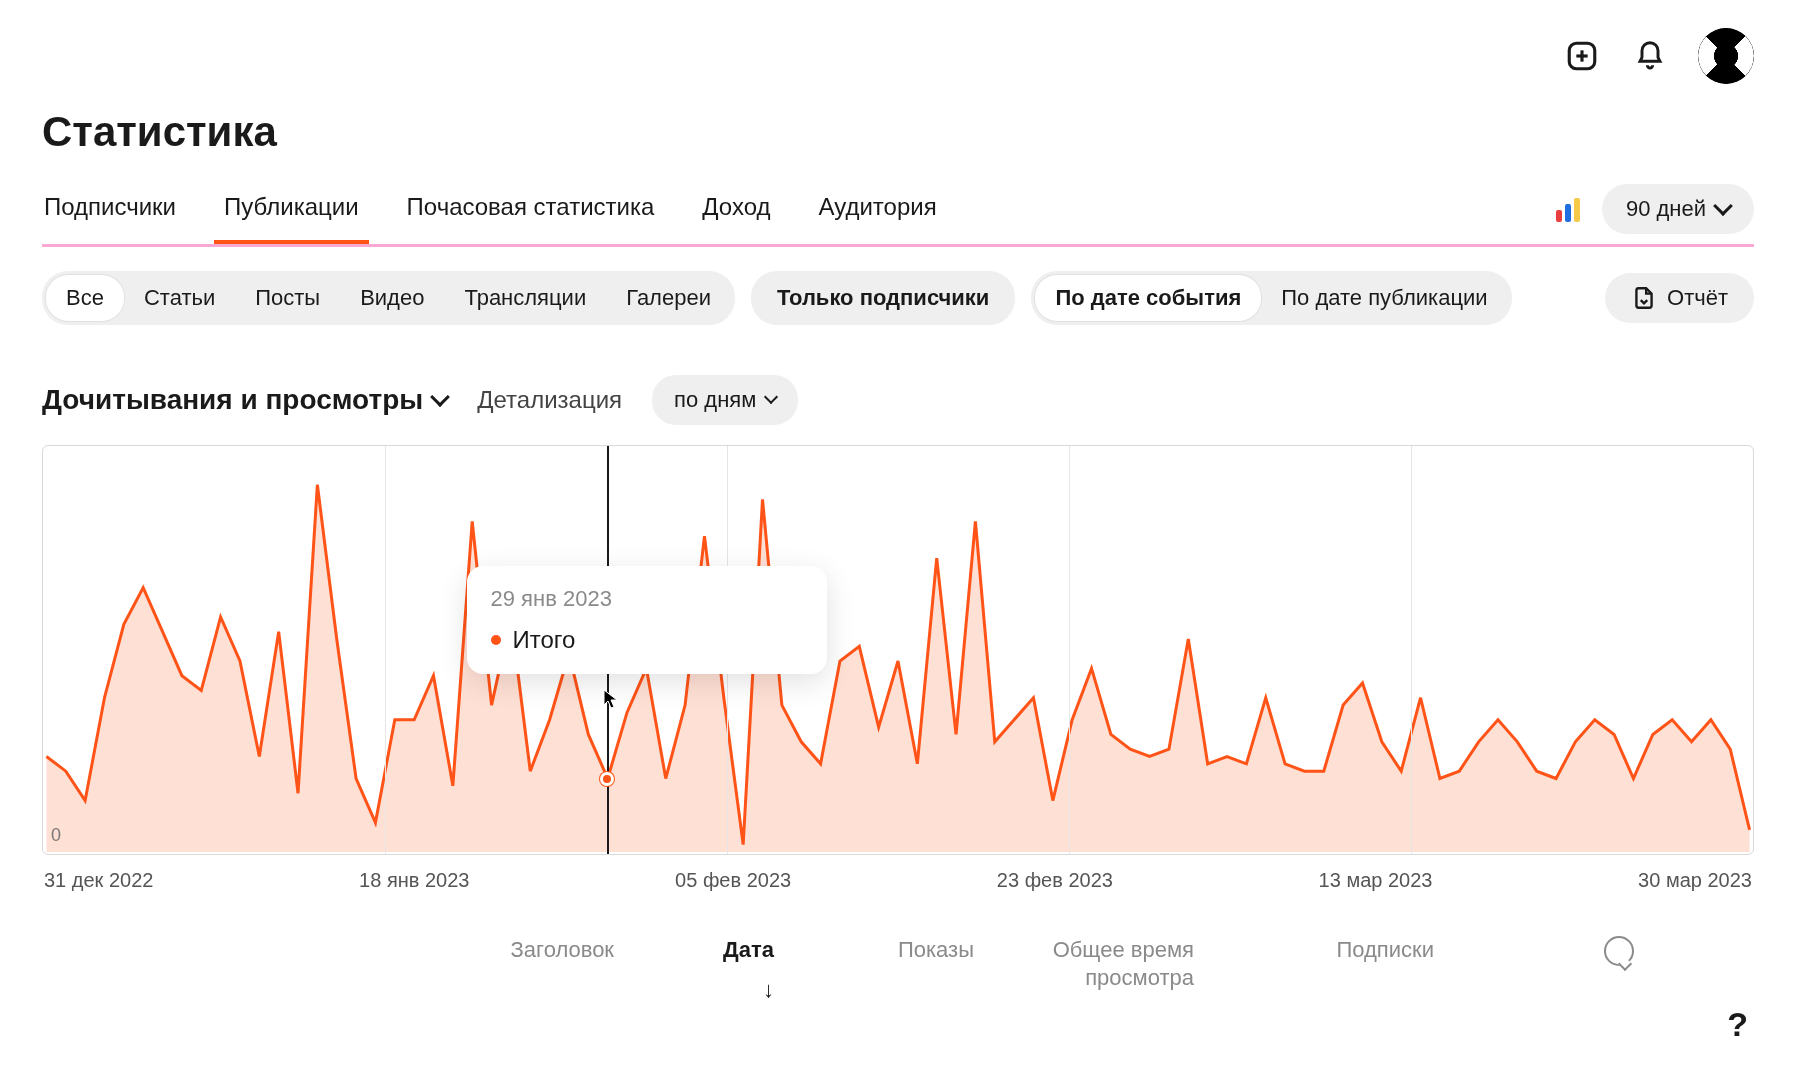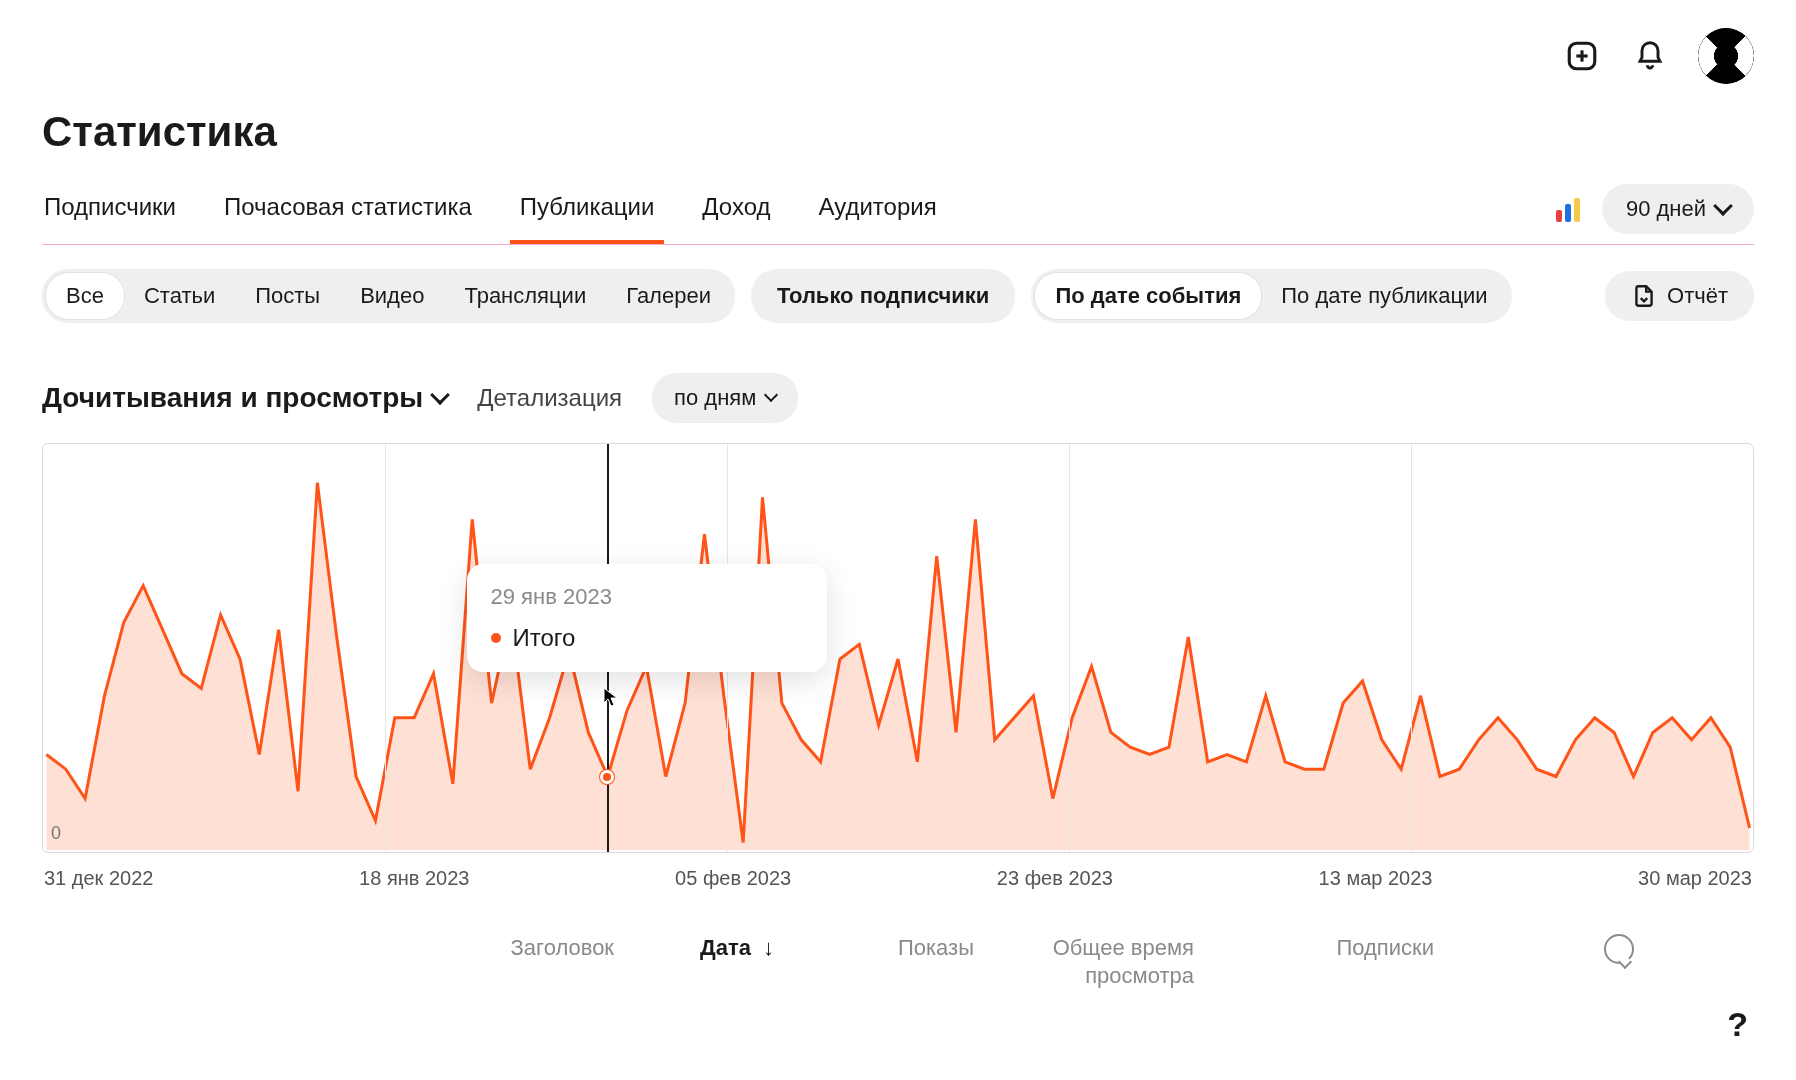--- a/index.html
+++ b/index.html
@@ -50,21 +50,21 @@
   .page-title {
     font-size: 42px;
     font-weight: 700;
     margin-bottom: 28px;
   }
 
   
   .tabs-row {
     display: flex;
     align-items: center;
-    border-bottom: 1px solid #f9a8d4;
+    border-bottom: 3px solid #f9a8d4;
     gap: 44px;
     position: relative;
   }
   .tab {
     font-size: 24px;
     font-weight: 500;
     color: #1a1a1a;
     padding: 8px 2px 22px 2px;
     cursor: pointer;
     position: relative;
@@ -216,21 +216,21 @@
     display:grid;
     grid-template-columns: 1fr 140px 180px 200px 220px 180px 90px;
     align-items:flex-start;
     gap: 20px;
     padding: 44px 10px 0 10px;
     font-size:22px;
     color:#8a8a8a;
   }
   .th { text-align:right; line-height:1.25; }
   .th.first { text-align:right; }
-  .th.active { color:#1a1a1a; font-weight:600; display:flex; justify-content:flex-end; gap:12px;}
+  .th.active { color:#1a1a1a; font-weight:600; display:flex; justify-content:flex-end; gap:12px;flex-direction:column;}
   .chat-icon {
     width:30px; height:30px; border:2.5px solid #8a8a8a; border-radius:50%;
     position:relative; justify-self:end;
   }
   .chat-icon::after{
     content:""; position:absolute; bottom:-5px; right:2px;
     width:8px; height:8px; background:#fff; border-right:2.5px solid #8a8a8a; border-bottom:2.5px solid #8a8a8a;
     transform:rotate(45deg);
   }
 
@@ -260,22 +260,22 @@
       <path d="M10 19a2 2 0 0 0 4 0"></path>
     </svg>
   </div>
   <div class="avatar"></div>
 </div>
 
 <h1 class="page-title">Статистика</h1>
 
 <div class="tabs-row">
   <div class="tab">Подписчики</div>
+  <div class="tab active">Публикации</div>
   <div class="tab">Почасовая статистика</div>
-  <div class="tab active">Публикации</div>
   <div class="tab">Доход</div>
   <div class="tab">Аудитория</div>
   <div class="tabs-right">
     <div class="metr-icon">
         <span></span>
         <span></span>
         <span></span>
       </div>
     <div class="period-pill">
       <span>90 дней</span>

